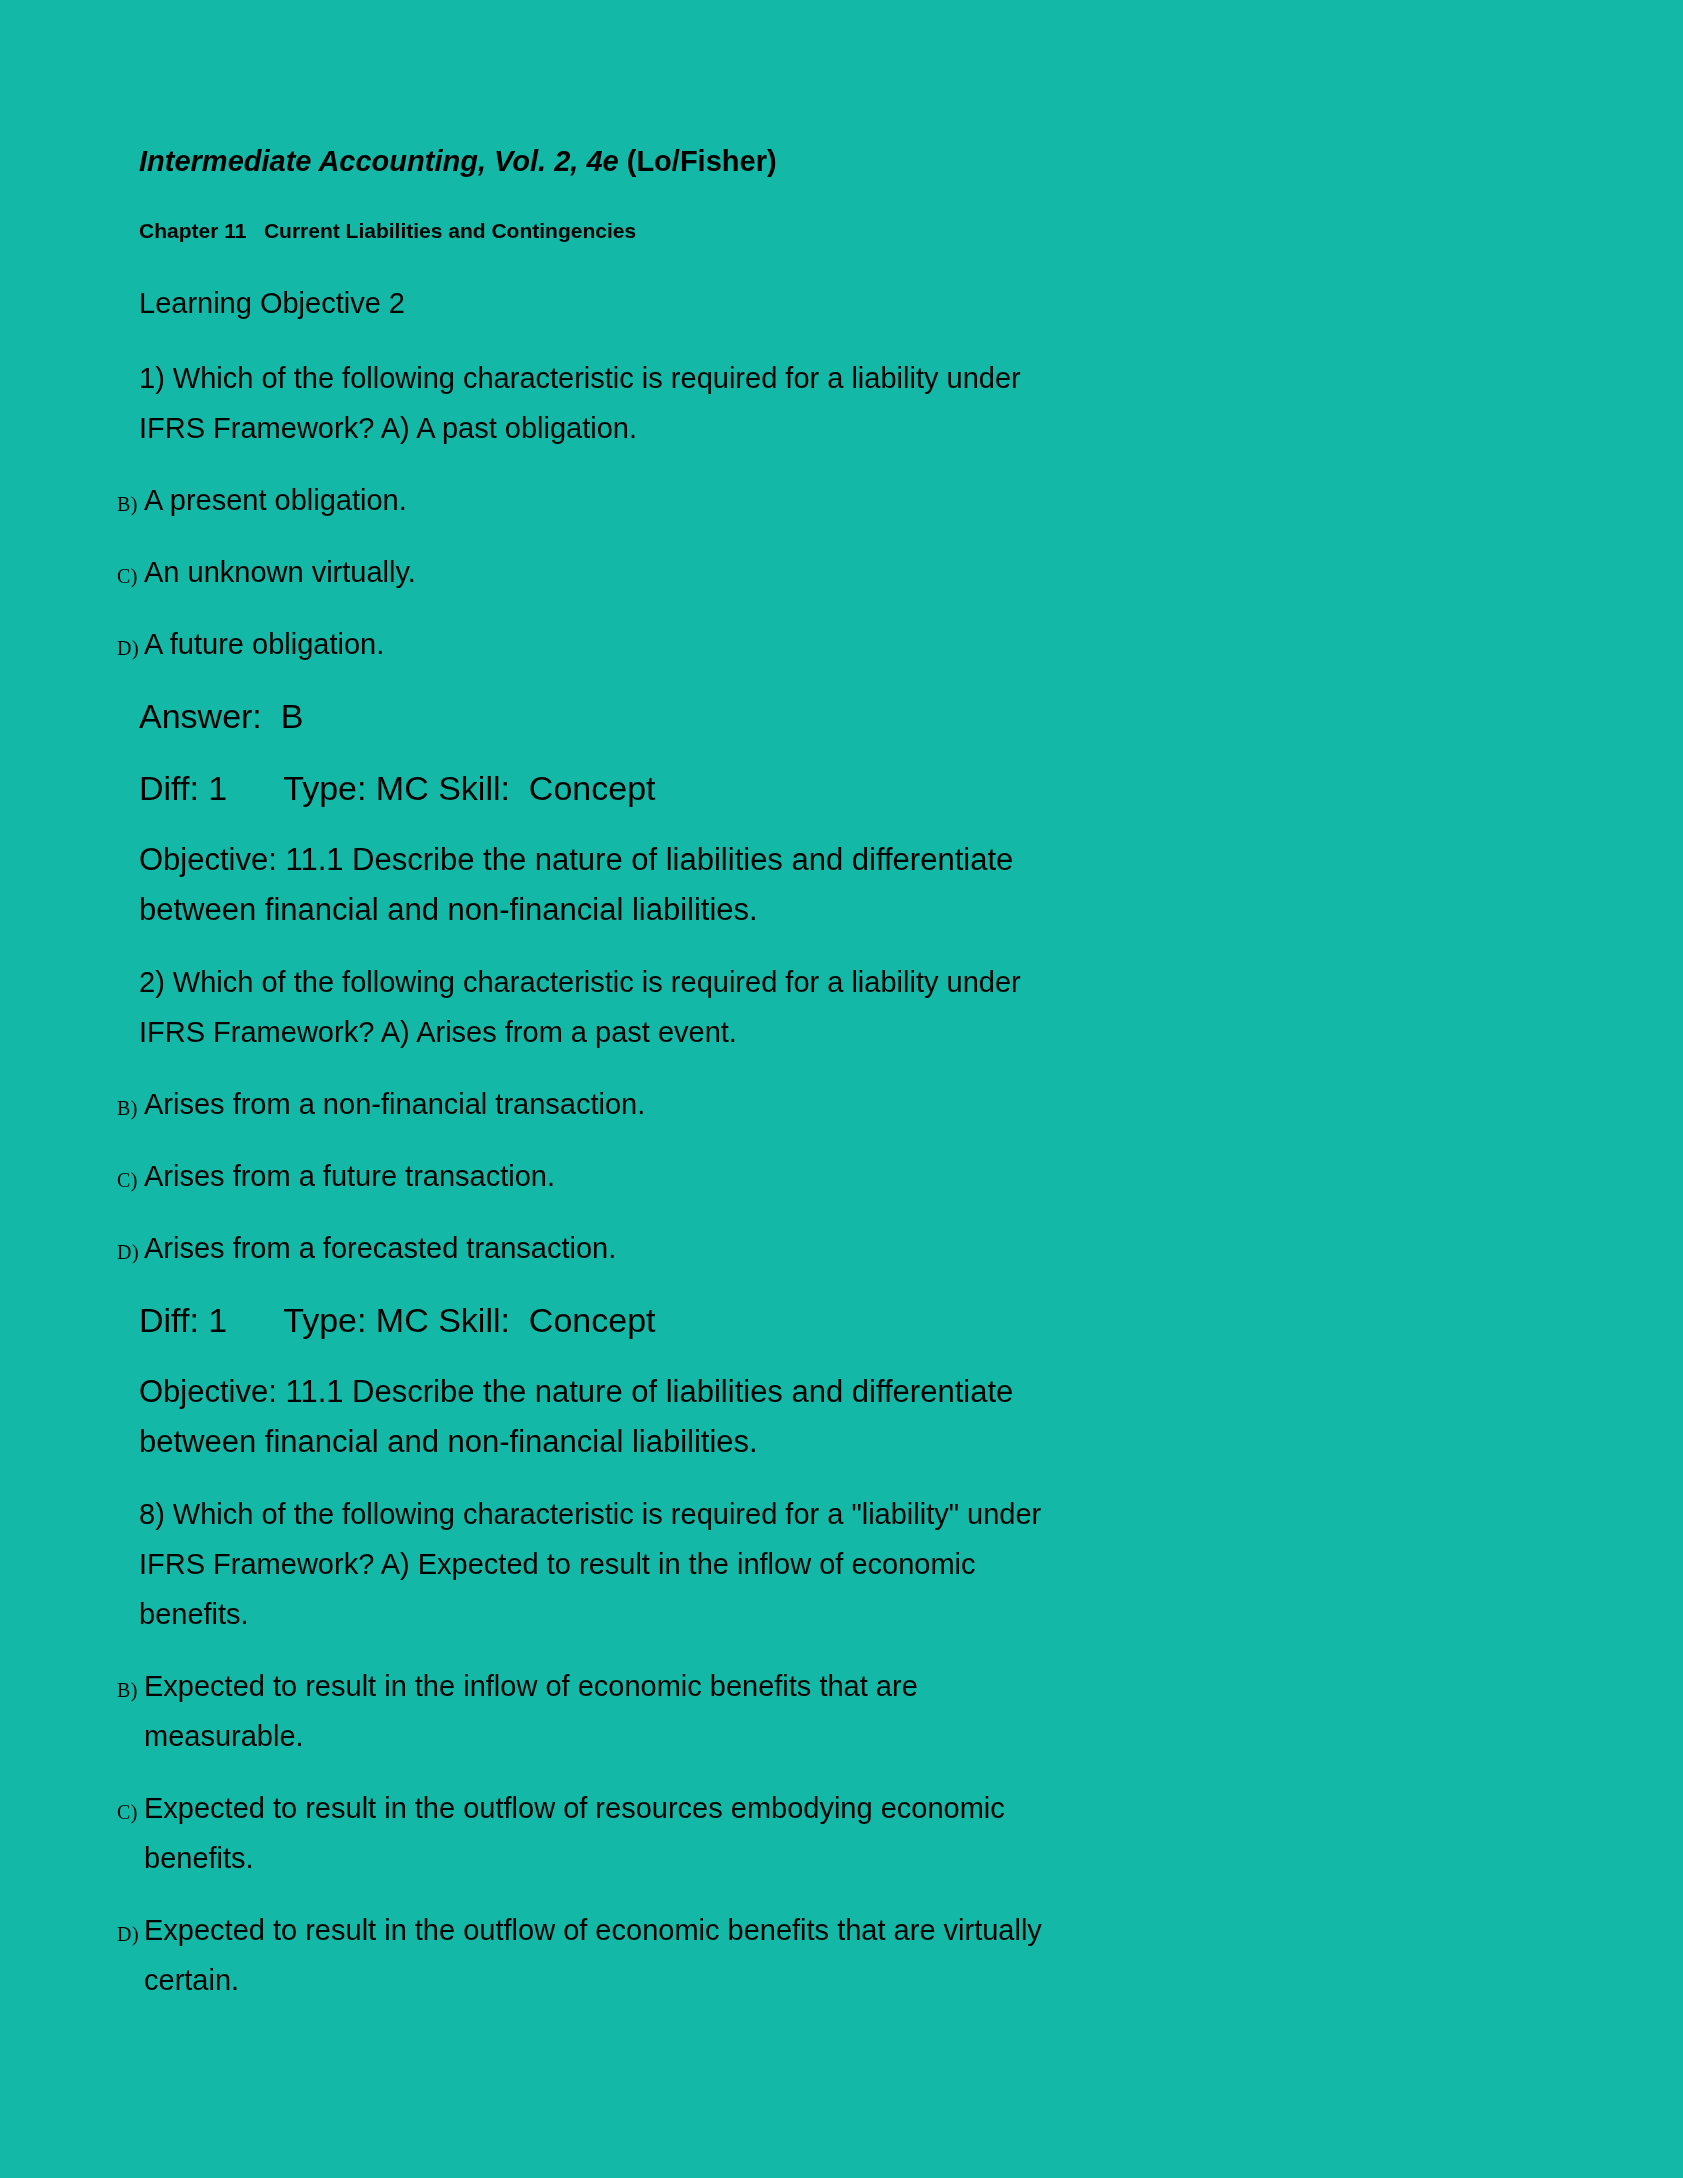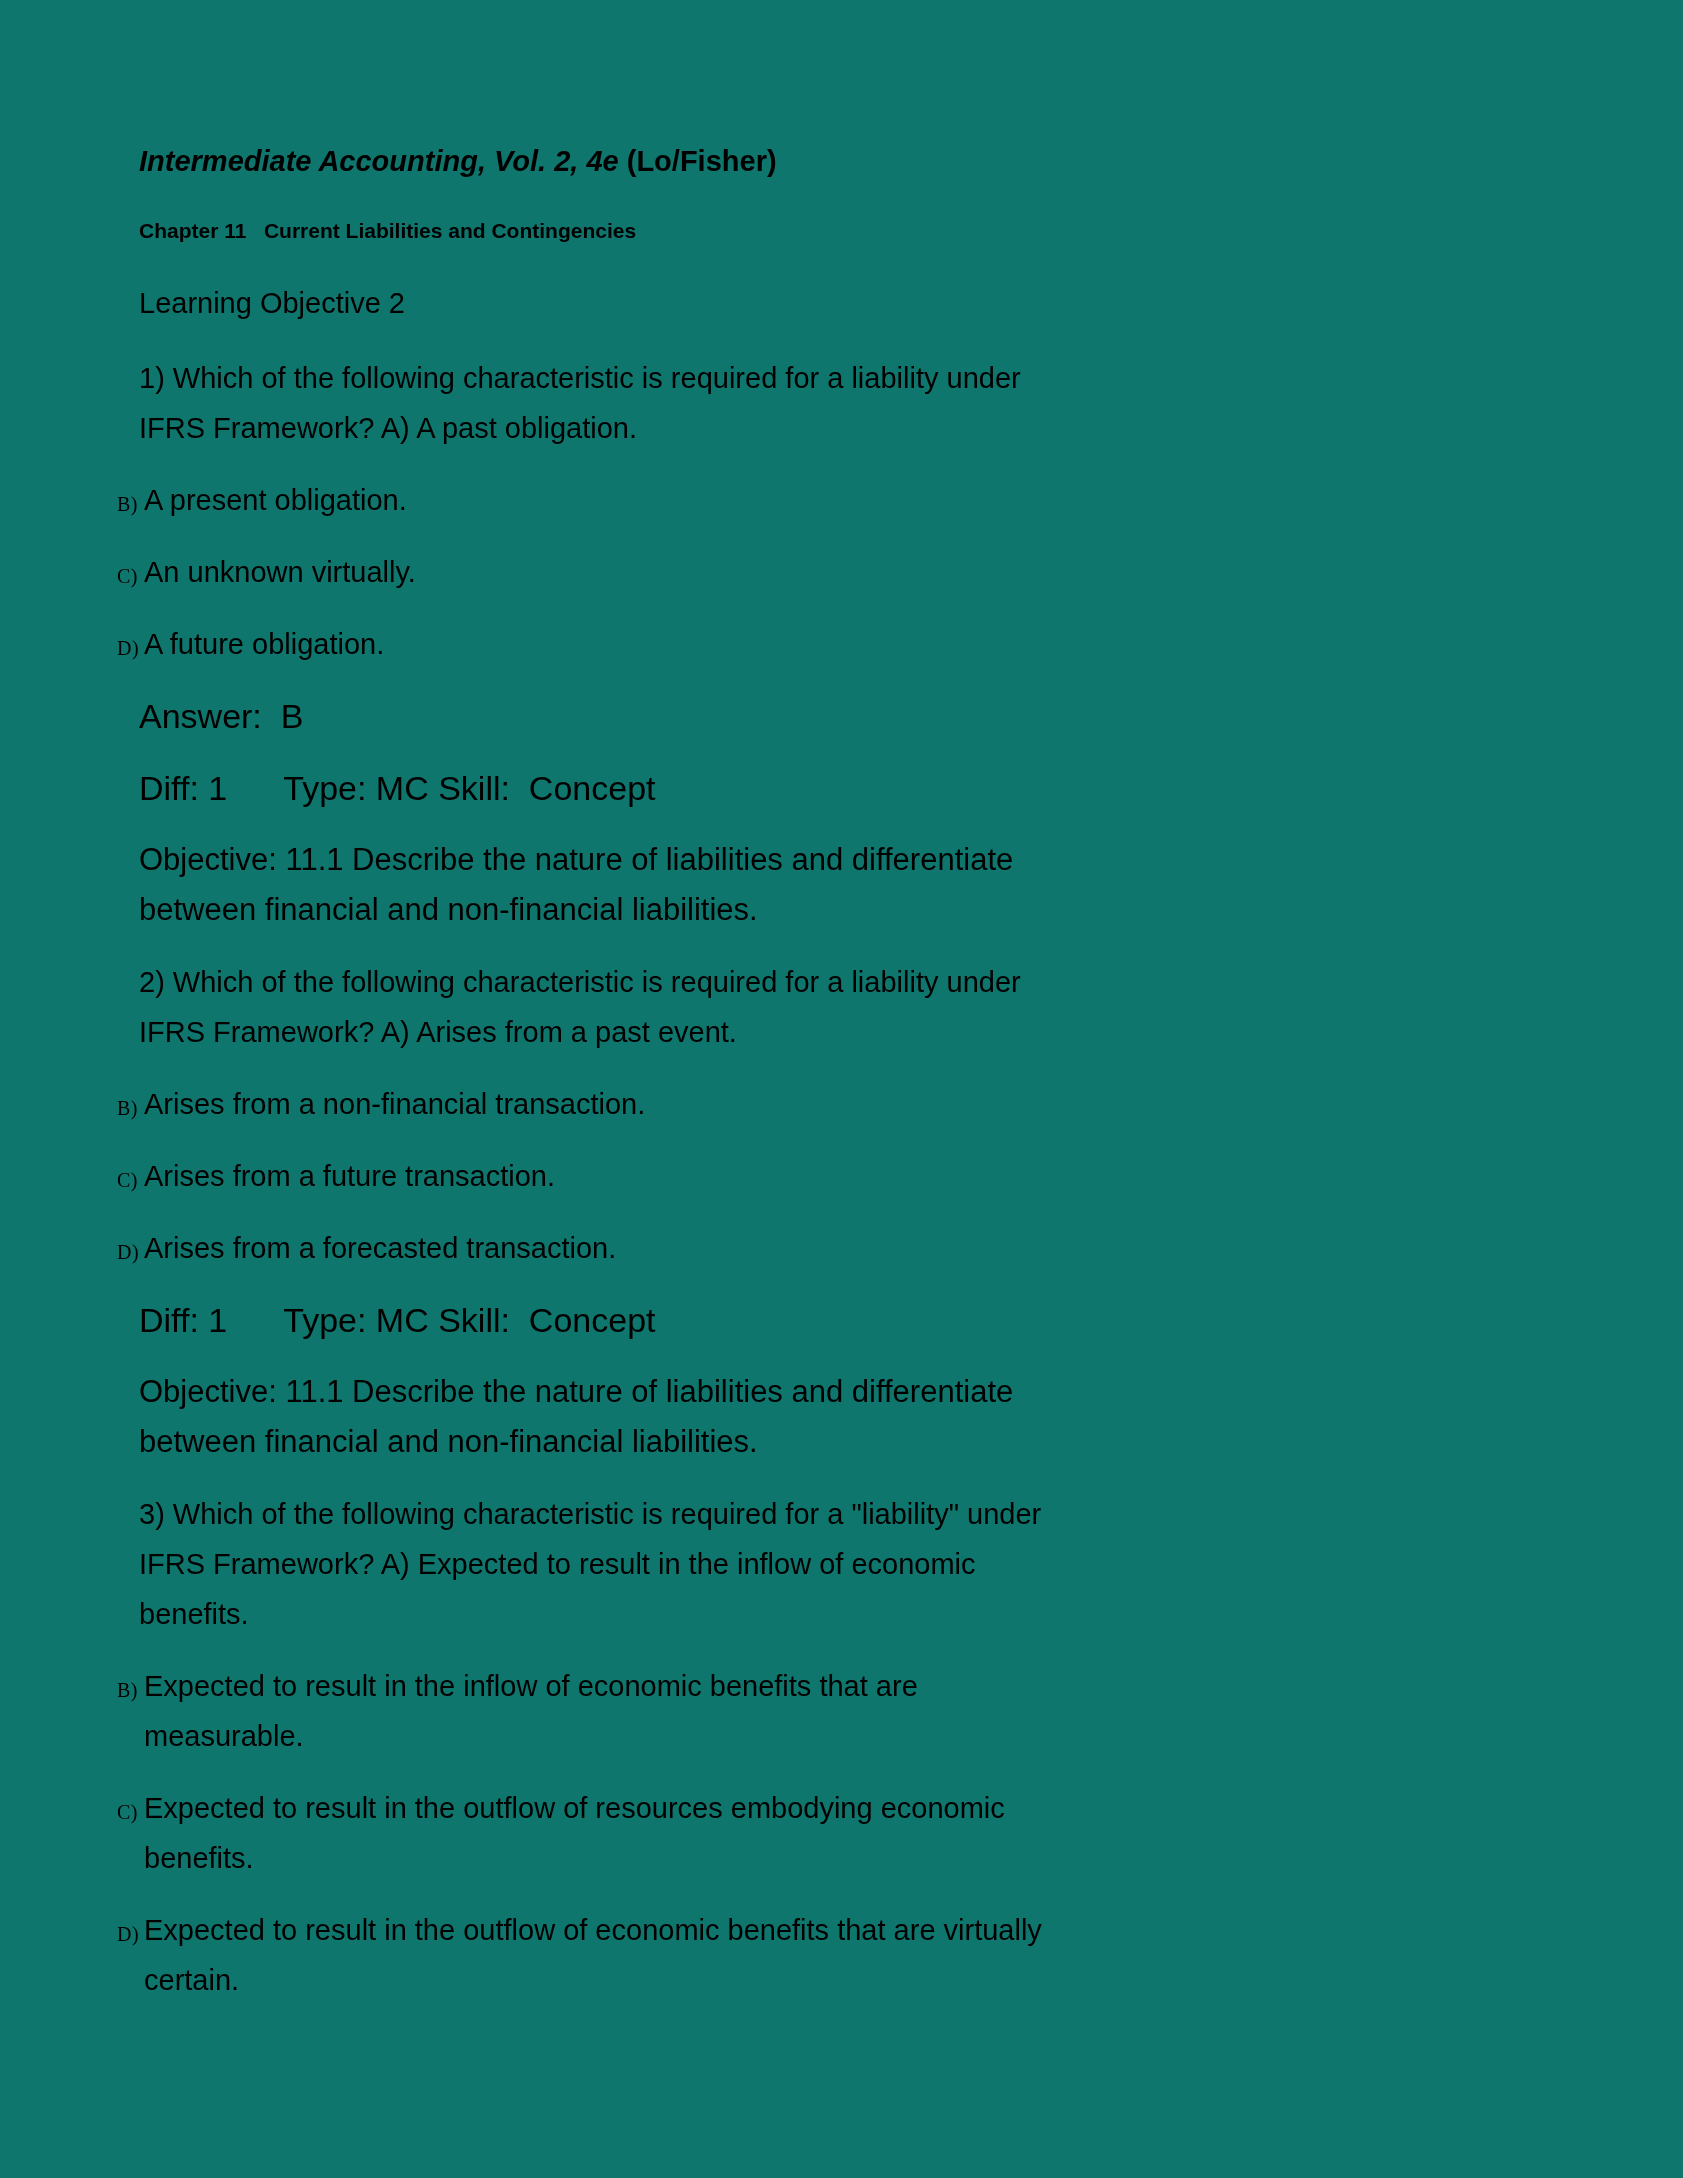--- a/index.html
+++ b/index.html
@@ -12,21 +12,21 @@
     height: 2178px;
     font-family: "Liberation Sans", sans-serif;
     color: #000000;
     -webkit-font-smoothing: antialiased;
   }
 
   .page {
     position: relative;
     width: 1683px;
     height: 2178px;
-    background: #0f766e;
+    background: #14b8a6;
     overflow: hidden;
   }
 
   
   .doc {
     position: absolute;
     left: 139px;
     top: 139px;
     width: 916px;
   }
@@ -150,21 +150,21 @@
       <div class="option">
         <span class="marker">D)</span>
         <span class="opt-text">Arises from a forecasted transaction.</span>
       </div>
 
       <p class="meta">Diff: 1      Type: MC Skill:  Concept</p>
       <p class="objective">Objective:  11.1 Describe the nature of liabilities and differentiate between financial and non-financial liabilities.</p>
     </div>
 
     <div class="block">
-      <p class="question">3) Which of the following characteristic is required for a "liability" under IFRS Framework? A) Expected to result in the inflow of economic benefits.</p>
+      <p class="question">8) Which of the following characteristic is required for a "liability" under IFRS Framework? A) Expected to result in the inflow of economic benefits.</p>
 
       <div class="option">
         <span class="marker">B)</span>
         <span class="opt-text">Expected to result in the inflow of economic benefits that are measurable.</span>
       </div>
       <div class="option">
         <span class="marker">C)</span>
         <span class="opt-text">Expected to result in the outflow of resources embodying economic benefits.</span>
       </div>
       <div class="option">

